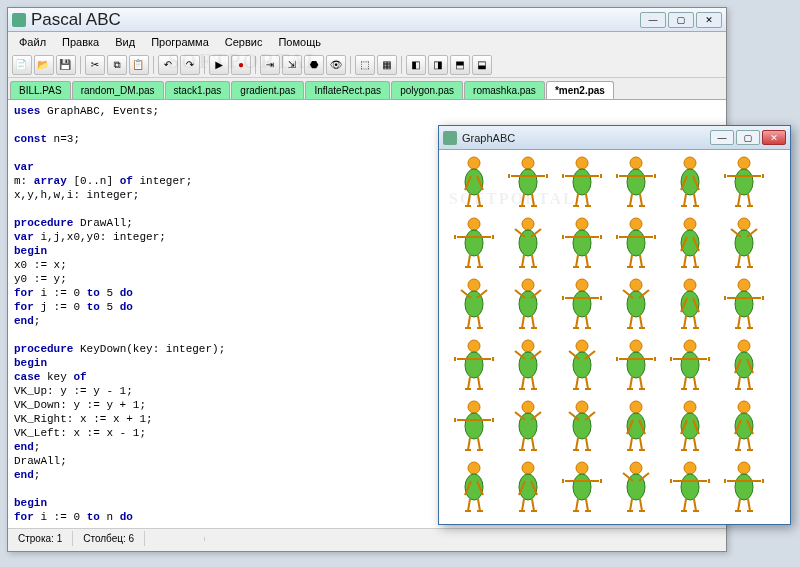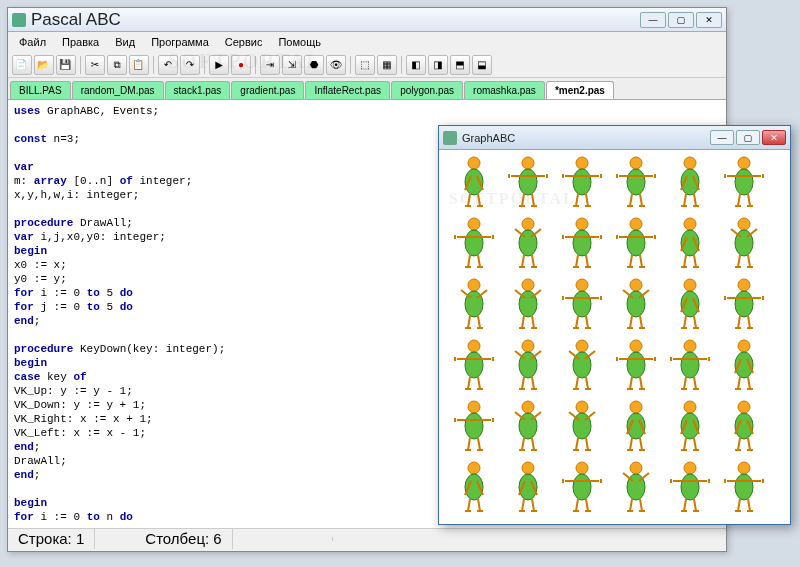--- a/index.html
+++ b/index.html
@@ -19,21 +19,21 @@
 .tool-btn { width: 20px; height: 20px; border: 1px solid #bbb; background: linear-gradient(#fff,#e0e0e0); display: flex; align-items: center; justify-content: center; font-size: 10px; cursor: pointer; border-radius: 2px; }
 .tool-sep { width: 1px; height: 18px; background: #bbb; margin: 0 2px; }
 
 .tabbar { height: 22px; display: flex; align-items: flex-end; padding: 0 2px; background: #eee; border-bottom: 1px solid #aaa; }
 .file-tab { padding: 3px 8px; font-size: 10px; background: #86efac; border: 1px solid #aaa; border-bottom: none; margin-right: 1px; cursor: pointer; border-radius: 3px 3px 0 0; }
 .file-tab.active { background: #fff; font-weight: bold; }
 
 .editor { background: #fff; height: 428px; overflow: auto; padding: 4px 6px; font-family: 'Courier New', monospace; font-size: 11px; line-height: 14px; color: #000; }
 .editor .kw { color: #0000a0; font-weight: bold; }
 
-.statusbar { height: 20px; background: #f0f0f0; border-top: 1px solid #ccc; display: flex; align-items: center; font-size: 15px; gap: 40px; }
+.statusbar { height: 20px; background: #f0f0f0; border-top: 1px solid #ccc; display: flex; align-items: center; font-size: 10px; }
 .statusbar .cell { padding: 2px 10px; border-right: 1px solid #ccc; }
 
 
 .graph-window { position: absolute; left: 438px; top: 125px; width: 353px; height: 400px; background: #fff; border: 1px solid #3a6ea5; box-shadow: 3px 3px 10px rgba(0,0,0,0.35); }
 .graph-titlebar { height: 24px; background: linear-gradient(#eaf2fb,#cddcec); border-bottom: 1px solid #8ab; display: flex; align-items: center; padding: 0 4px; }
 .graph-titlebar .app-icon { width: 14px; height: 14px; background: #6a8; border-radius: 2px; margin-right: 5px; }
 .graph-titlebar .title { flex: 1; font-size: 11px; color: #222; }
 .graph-titlebar .win-btns { display: flex; gap: 2px; }
 .graph-titlebar .win-btn { width: 24px; height: 15px; border: 1px solid #8aa; background: #eef3fa; font-size: 9px; display: flex; align-items: center; justify-content: center; cursor: pointer; border-radius: 2px; }
 .graph-titlebar .close-btn { background: linear-gradient(#f1a0a0,#d14040); color: #fff; border-color: #a03030; }

